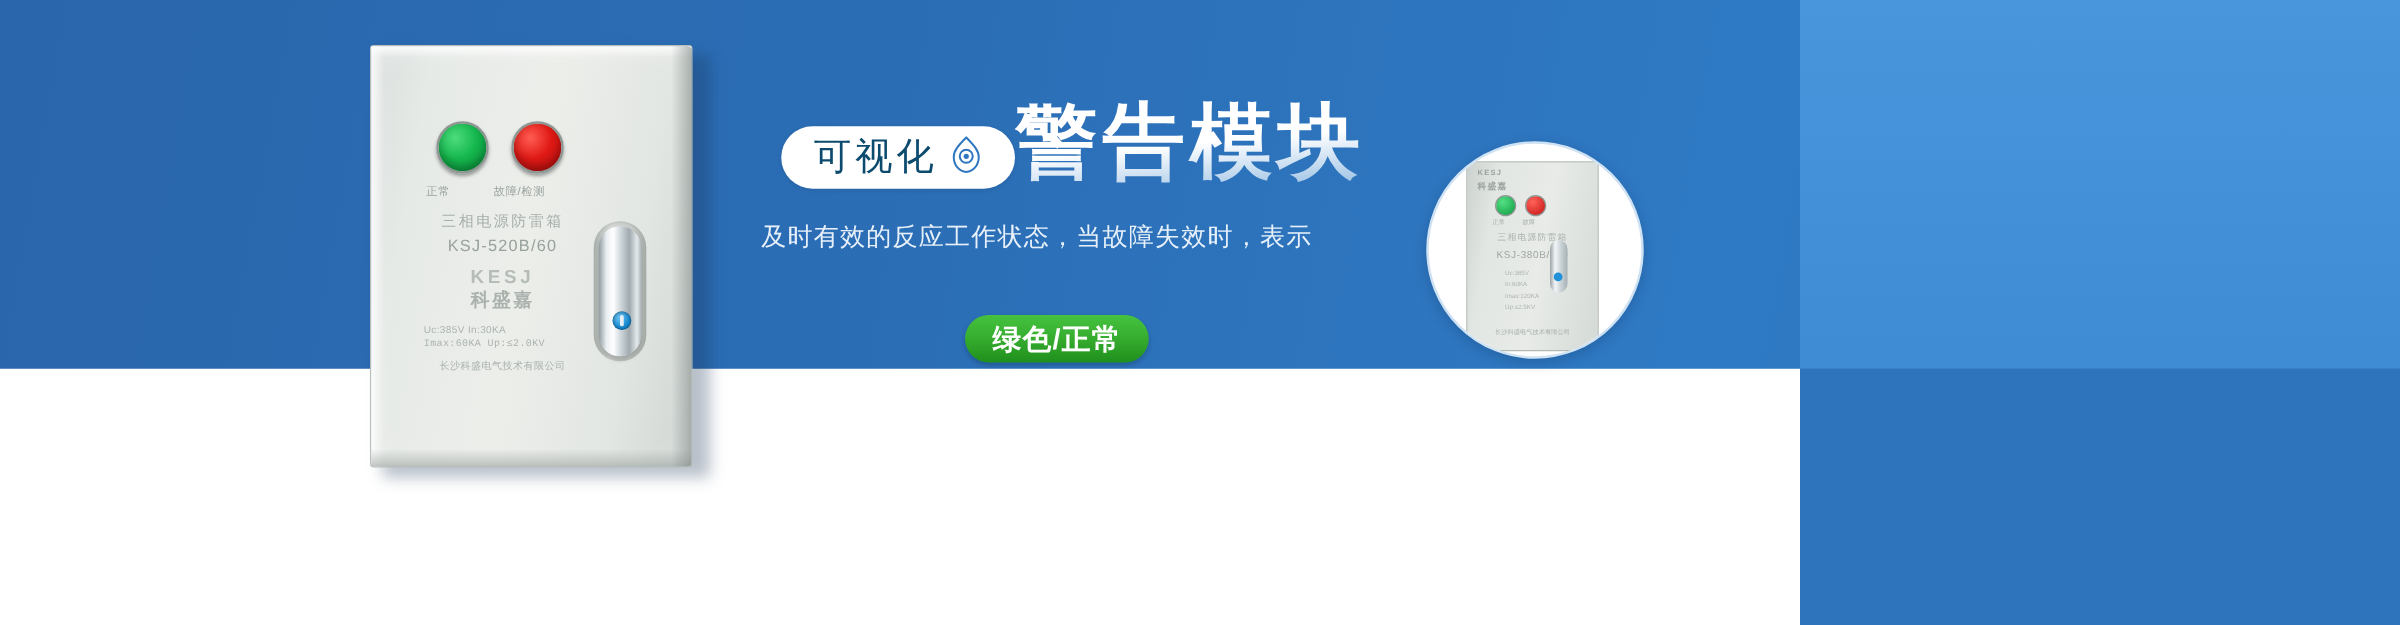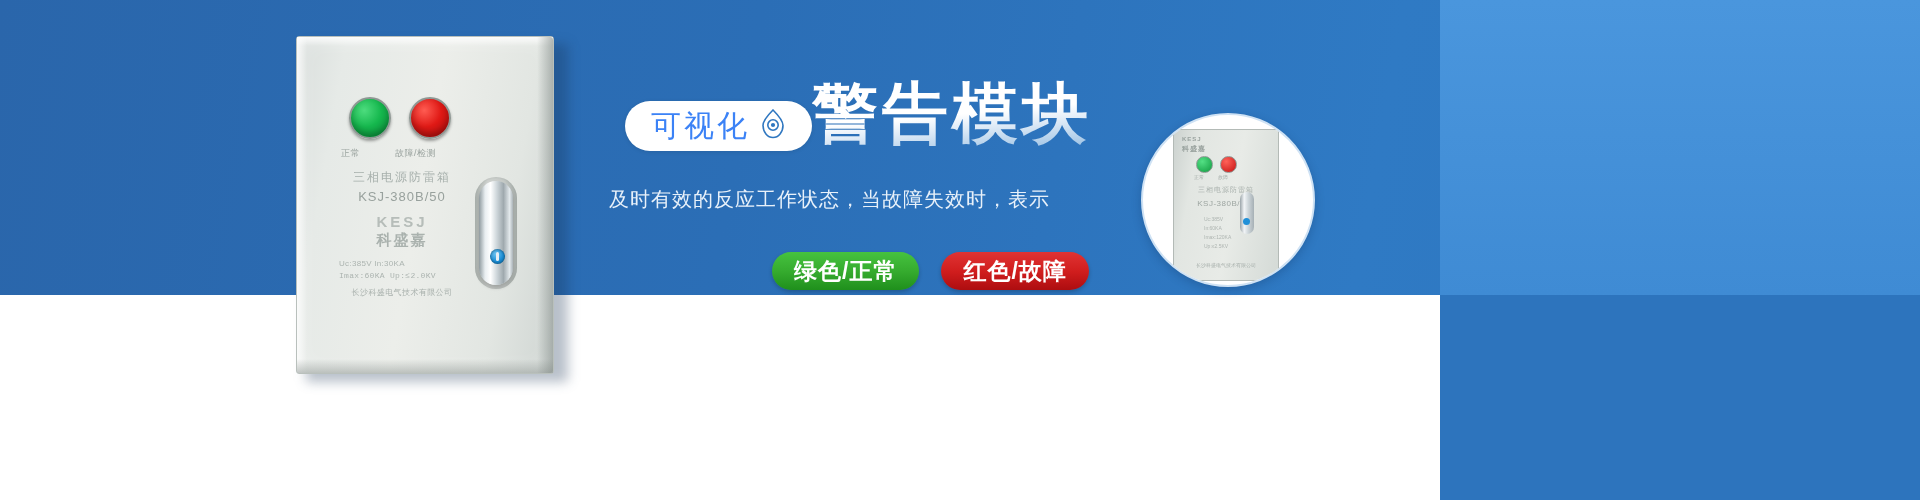--- a/index.html
+++ b/index.html
@@ -131,36 +131,36 @@
   }
 
   
   .pill{
     position:absolute;left:625px;top:101px;
     height:50px;padding:0 26px;border-radius:26px;background:#ffffff;
     display:flex;align-items:center;gap:10px;
     box-shadow:0 1px 4px rgba(0,0,0,.10);
   }
   .pill-text{
-    color:#3b82f6;font-size:30px;letter-spacing:3px;line-height:1;white-space:nowrap;
+    color:#0c4a6e;font-size:30px;letter-spacing:3px;line-height:1;white-space:nowrap;
   }
   .pill-icon{display:block;}
 
   .headline{
     position:absolute;left:812px;top:80px;
     font-size:66px;font-weight:bold;letter-spacing:4px;line-height:1;white-space:nowrap;
     background:linear-gradient(175deg,#ffffff 0%,#ffffff 52%,#dce9f6 70%,#9dc2e4 100%);
     -webkit-background-clip:text;background-clip:text;
     color:transparent;-webkit-text-fill-color:transparent;
     text-shadow:none;
   }
 
   .sub{
     position:absolute;right:1050px;
-    color:#e8f1fa;font-size:20px;letter-spacing:1px;white-space:nowrap;text-align:right;margin-top:10px;
+    color:#e8f1fa;font-size:20px;letter-spacing:1px;white-space:nowrap;text-align:right;
   }
   .sub.l1{top:176px;right:870px;}
   .sub.l2{top:206px;right:870px;}
 
   .badges{
     position:absolute;left:772px;top:252px;display:flex;gap:22px;
   }
   .badge{
     height:38px;padding:0 22px;border-radius:19px;
     display:flex;align-items:center;justify-content:center;
@@ -221,21 +221,21 @@
       <div class="edge-left"></div>
       <div class="edge-right"></div>
       <div class="edge-bottom"></div>
 
       <div class="lamp green"></div>
       <div class="lamp red"></div>
       <div class="lamp-label l1">正常</div>
       <div class="lamp-label l2">故障/检测</div>
 
       <div class="cab-title">三相电源防雷箱</div>
-      <div class="cab-model">KSJ-380B/50</div>
+      <div class="cab-model">KSJ-520B/60</div>
       <div class="cab-brand-en">KESJ</div>
       <div class="cab-brand-cn">科盛嘉</div>
       <div class="cab-spec s1">Uc:385V      In:30KA</div>
       <div class="cab-spec s2">Imax:60KA   Up:≤2.0KV</div>
       <div class="cab-company">长沙科盛电气技术有限公司</div>
 
       <div class="handle-well"></div>
       <div class="handle"></div>
       <div class="keyhole"></div>
     </div>
@@ -251,21 +251,20 @@
       </svg>
     </span>
   </div>
 
   <div class="headline">警告模块</div>
 
   <div class="sub l1">及时有效的反应工作状态，当故障失效时，表示</div>
 
   <div class="badges">
     <div class="badge green">绿色/正常</div>
-    <div class="badge red">红色/故障</div>
   </div>
 
   <div class="inset">
     <div class="mini">
       <div class="mini-brand">KESJ</div>
       <div class="mini-brand2">科盛嘉</div>
       <div class="mini-lamp g"></div>
       <div class="mini-lamp r"></div>
       <div class="mini-lab a">正常</div>
       <div class="mini-lab b">故障</div>

